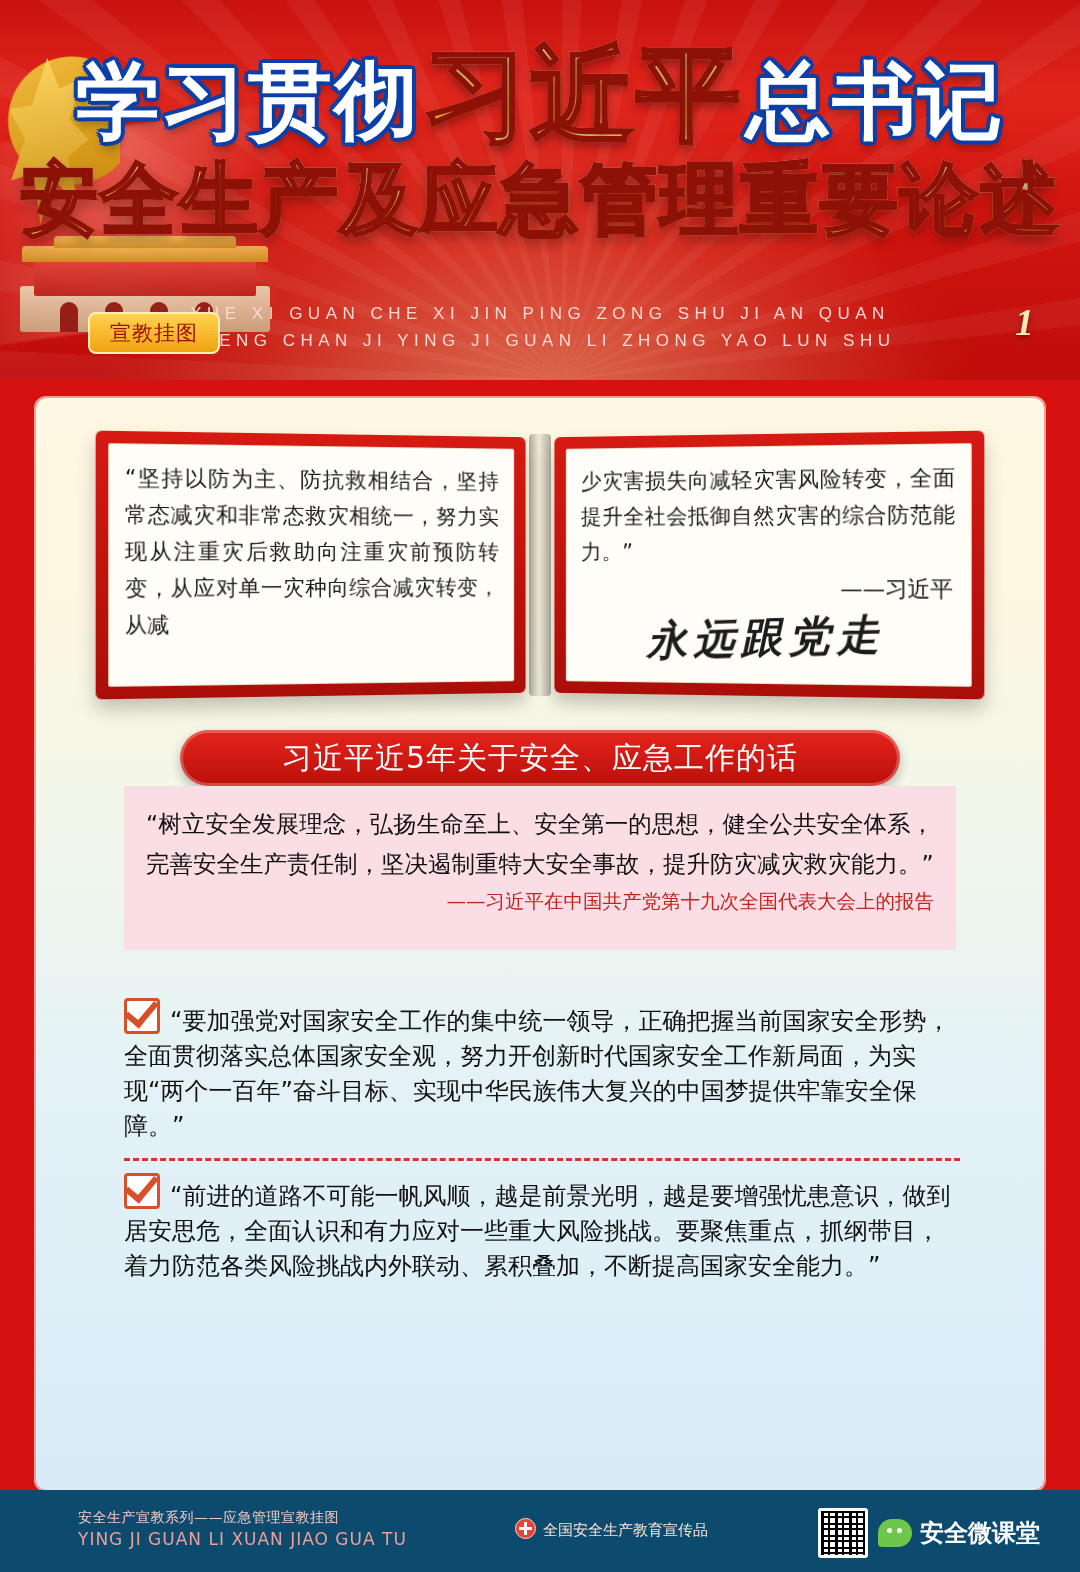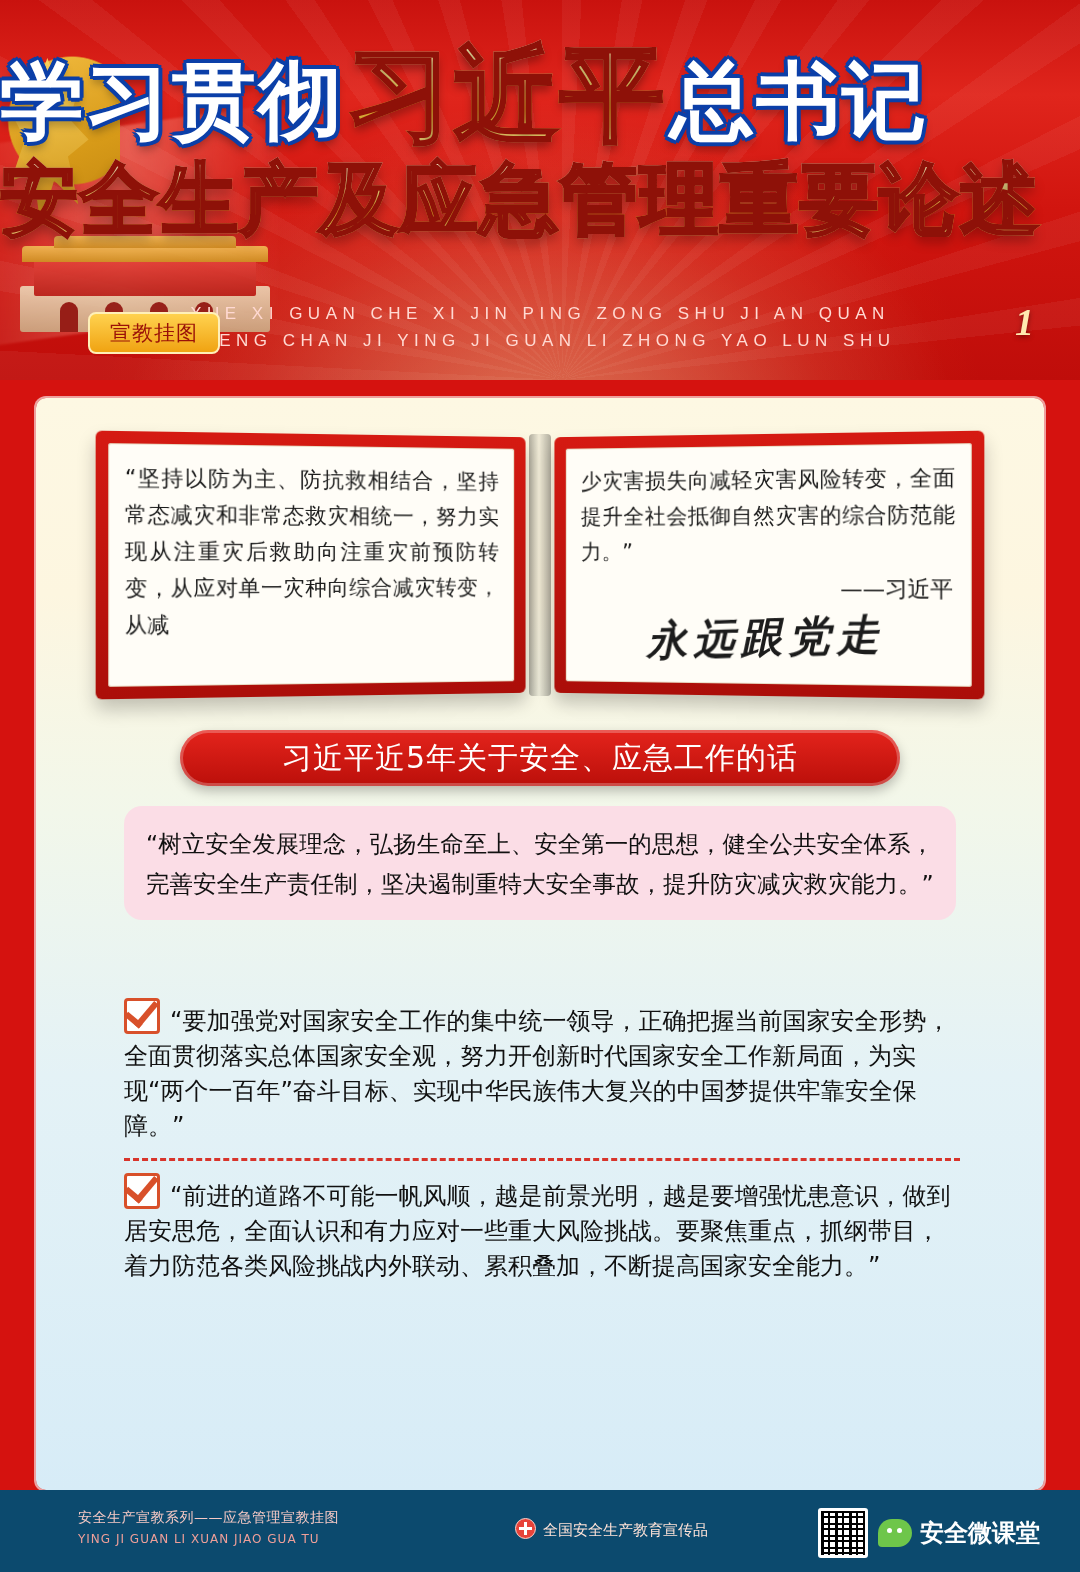--- a/index.html
+++ b/index.html
@@ -49,21 +49,21 @@
   }
   .tiananmen{
     position:absolute;left:20px;bottom:48px;width:250px;height:110px;opacity:.85;
   }
   .tm-base{position:absolute;left:0;bottom:0;width:250px;height:46px;background:linear-gradient(180deg,#f0e0c0,#cbb189);border-radius:3px;}
   .tm-wall{position:absolute;left:14px;bottom:36px;width:222px;height:38px;background:linear-gradient(180deg,#e8453c,#b8241c);border-radius:2px;}
   .tm-roof{position:absolute;left:2px;bottom:70px;width:246px;height:16px;background:linear-gradient(180deg,#f6c85a,#cf9a22);border-radius:4px 4px 0 0;}
   .tm-roof2{position:absolute;left:34px;bottom:84px;width:182px;height:12px;background:linear-gradient(180deg,#f6c85a,#cf9a22);border-radius:4px 4px 0 0;}
   .tm-door{position:absolute;bottom:0;width:18px;height:30px;background:#8d1a13;border-radius:9px 9px 0 0;}
 
-  .title-wrap{position:absolute;left:0;top:46px;width:1080px;text-align:left;}
+  .title-wrap{position:absolute;left:0;top:46px;width:1080px;text-align:center;}
   .title-line1{
     font-size:84px;line-height:96px;font-weight:bold;letter-spacing:2px;
     white-space:nowrap;
   }
   .t-white{
     color:#fff;
     text-shadow:
       -3px -3px 0 #0b3fa8, 3px -3px 0 #0b3fa8, -3px 3px 0 #0b3fa8, 3px 3px 0 #0b3fa8,
       0 -4px 0 #0b3fa8, 0 4px 0 #0b3fa8, -4px 0 0 #0b3fa8, 4px 0 0 #0b3fa8,
       0 7px 10px rgba(0,0,0,.35);
@@ -150,22 +150,22 @@
     position:absolute;left:144px;top:332px;width:720px;height:56px;
     background:linear-gradient(180deg,#e4241c,#bb0f0a);
     border-radius:28px;
     box-shadow:0 5px 12px rgba(0,0,0,.25), inset 0 0 0 3px rgba(255,255,255,.25);
     color:#fff;font-size:30px;font-weight:normal;line-height:56px;text-align:center;
     letter-spacing:1px;
   }
 
   
   .pinkbox{
-    position:absolute;left:88px;top:408px;width:832px;height:114px;
-    background:#fbdde6;border-radius:18px;padding:18px 22px;box-sizing:border-box;
+    position:absolute;left:88px;top:388px;width:832px;height:164px;
+    background:#fbdde6;border-radius:0;padding:18px 22px;box-sizing:border-box;
   }
   .pinkbox p{
     margin:0;font-size:23.5px;line-height:40px;color:#111;text-align:justify;
   }
   .src{
     margin-top:4px;text-align:right;color:#c0261e;font-size:19.5px;
   }
 
   
   .checkwrap{position:absolute;left:88px;top:600px;width:836px;}
@@ -182,21 +182,21 @@
   .dashline{
     margin:14px 0 12px 0;height:0;border-top:3px dashed #d8342b;
   }
 
   
   .footer{
     position:absolute;left:0;bottom:0;width:1080px;height:82px;
     background:#0c4a6e;
   }
   .f-left{position:absolute;left:78px;top:16px;color:#f6c9c5;font-size:14px;line-height:22px;letter-spacing:.5px;}
-  .f-left .l2{color:#ef9f99;font-size:12px;letter-spacing:1px;}
+  .f-left .l2{color:#ef9f99;font-size:17px;letter-spacing:1px;}
   .f-mid{position:absolute;left:515px;top:28px;color:#ffe3d8;font-size:15px;}
   .f-mid .dot{
     display:inline-block;width:19px;height:19px;border-radius:50%;background:#e7433a;
     border:1px solid #ffd2cb;margin-right:7px;vertical-align:-4px;position:relative;
   }
   .f-mid .dot:before{content:"";position:absolute;left:8px;top:3px;width:3px;height:13px;background:#fff;}
   .f-mid .dot:after{content:"";position:absolute;left:3px;top:8px;width:13px;height:3px;background:#fff;}
   .f-right{position:absolute;right:40px;top:18px;display:flex;align-items:center;gap:10px;}
   .qr{
     width:44px;height:44px;background:#fff;
@@ -271,20 +271,21 @@
         <div class="calli">永远跟党走</div>
       </div>
     </div>
     <div class="book-spine"></div>
   </div>
 
   <div class="redbar">习近平近5年关于安全、应急工作的话</div>
 
   <div class="pinkbox">
     <p>“树立安全发展理念，弘扬生命至上、安全第一的思想，健全公共安全体系，完善安全生产责任制，坚决遏制重特大安全事故，提升防灾减灾救灾能力。”</p>
+    <div class="src">——习近平在中国共产党第十九次全国代表大会上的报告</div>
   </div>
 
   <div class="checkwrap">
     <div class="ck-item">
       <span class="ck-text"><span class="ck-box"></span><span>“要加强党对国家安全工作的集中统一领导，正确把握当前国家安全形势，全面贯彻落实总体国家安全观，努力开创新时代国家安全工作新局面，为实现“两个一百年”奋斗目标、实现中华民族伟大复兴的中国梦提供牢靠安全保障。”</span></span>
     </div>
     <div class="dashline"></div>
     <div class="ck-item">
       <span class="ck-text"><span class="ck-box"></span><span>“前进的道路不可能一帆风顺，越是前景光明，越是要增强忧患意识，做到居安思危，全面认识和有力应对一些重大风险挑战。要聚焦重点，抓纲带目，着力防范各类风险挑战内外联动、累积叠加，不断提高国家安全能力。”</span></span>
     </div>

